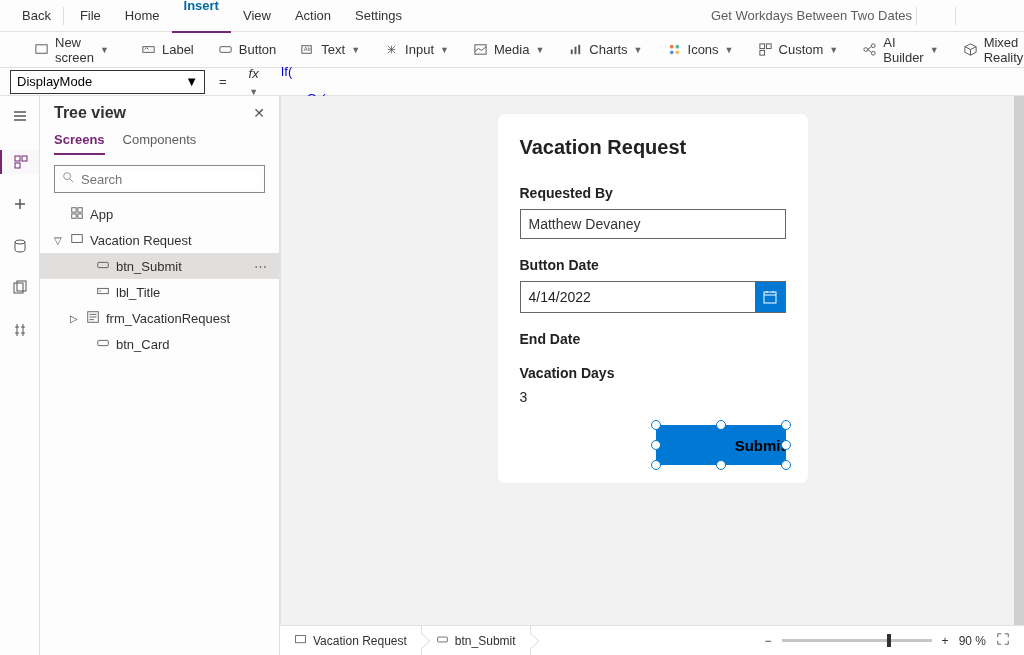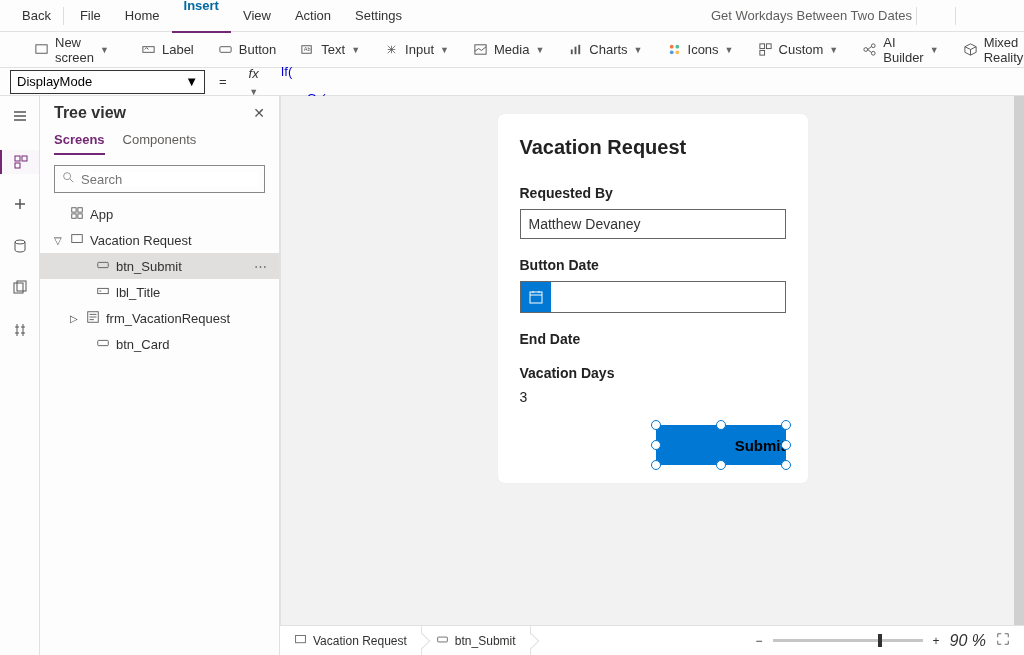--- a/index.html
+++ b/index.html
@@ -77,21 +77,21 @@
     .h-tm{top:-5px;left:50%;margin-left:-5px;} .h-bm{bottom:-5px;left:50%;margin-left:-5px;}
     .h-ml{top:50%;left:-5px;margin-top:-5px;} .h-mr{top:50%;right:-5px;margin-top:-5px;}
 
     
     .bottom-bar { position:absolute; bottom:0; left:280px; right:0; height:30px; border-top:1px solid #e1e1e1; display:flex; align-items:center; font-size:12px; color:#323130; background:#fff; }
     .crumb { display:flex; align-items:center; gap:6px; padding:0 14px; height:100%; border-right:1px solid #e1e1e1; position:relative; }
     .crumb::after { content:""; position:absolute; right:-7px; top:50%; transform:translateY(-50%) rotate(45deg); width:10px; height:10px; border-top:1px solid #e1e1e1; border-right:1px solid #e1e1e1; background:#fff; }
     .zoom-controls { margin-left:auto; display:flex; align-items:center; gap:10px; padding-right:14px; }
     .zoom-slider { width:150px; height:3px; background:#c8c6c4; position:relative; }
     .zoom-thumb { position:absolute; top:-5px; left:70%; width:4px; height:13px; background:#323130; }
-    .zoom-pct { font-size:16px;font-style:italic; }
+    .zoom-pct { font-size:12px; }
   </style>
 </head>
 <body>
 
 <div class="menubar">
   <div class="back">
     <span>
       <svg viewBox="0 0 16 16">
           <path d="M10 3l-5 5 5 5" stroke="#555" stroke-width="1.5" fill="none"></path>
         </svg>
@@ -341,20 +341,21 @@
       <div class="field-group">
         <div class="field-label">Requested By</div>
         <div class="text-input">
           <span>Matthew Devaney</span>
         </div>
       </div>
 
       <div class="field-group">
         <div class="field-label">Button Date</div>
         <div class="date-input">
+          <span>4/14/2022</span>
           <div class="date-icon">
               <svg width="16" height="16" viewBox="0 0 16 16">
                 <rect x="2" y="3" width="12" height="11" stroke="#fff" fill="none"></rect>
                 <path d="M2 6h12M5 2v2M11 2v2" stroke="#fff"></path>
               </svg>
             </div>
         </div>
       </div>
 
       <div class="field-group">

